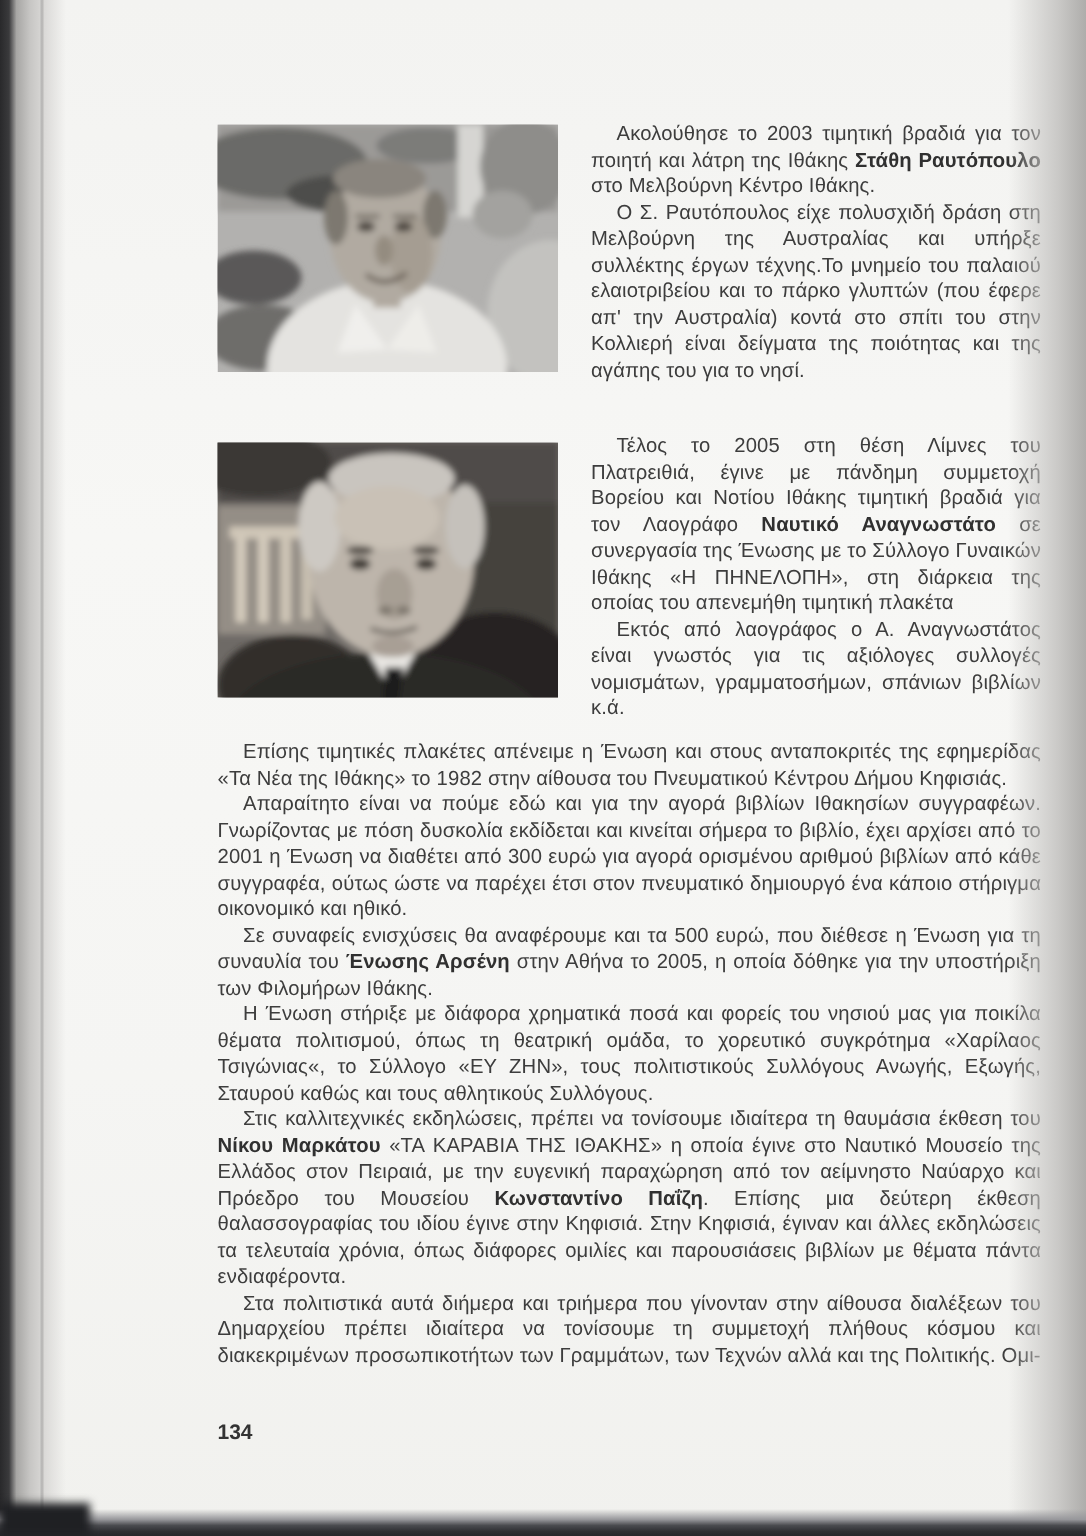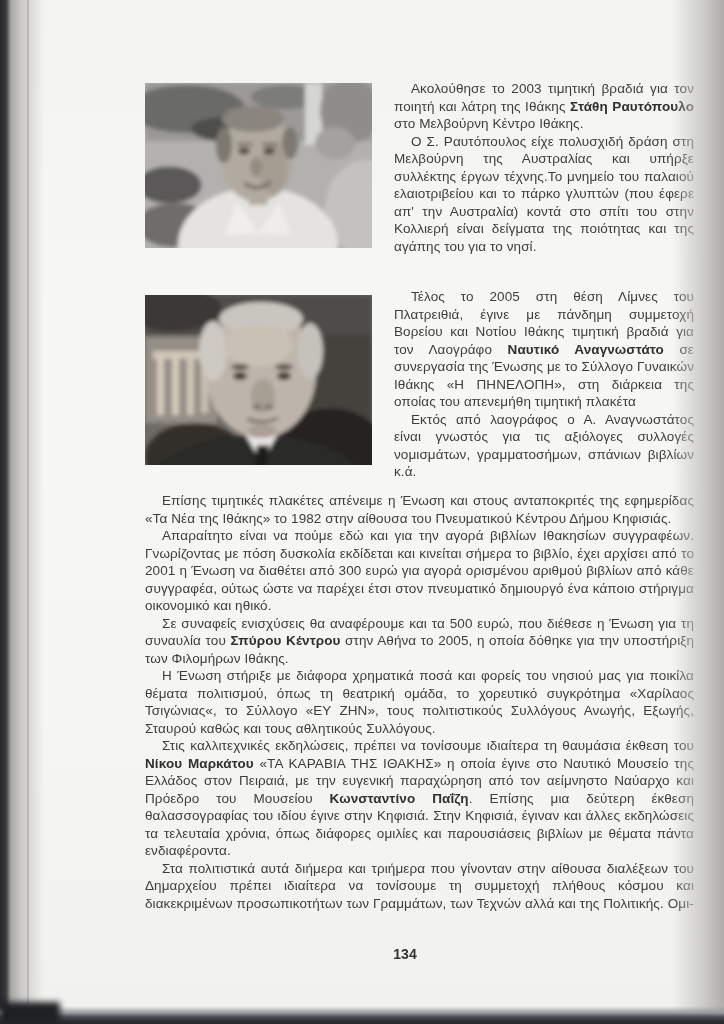--- a/index.html
+++ b/index.html
@@ -24,21 +24,21 @@
   .photo-frame{flex:none;width:227px;margin-right:22px;}
   .row1 .photo-frame{margin-top:3px;height:165px;}
   .row2 .photo-frame{margin-top:7px;height:170px;}
   .photo-frame svg{display:block;width:100%;height:100%;}
   .col-text{flex:1;min-width:0;}
   .body-text{position:absolute;top:492px;left:145px;width:549px;}
   p.scan-p{margin:0;text-indent:17px;text-align:justify;
       font-size:13.5px;line-height:17.5px;color:#3d3d3d;
       letter-spacing:0.1px;}
   p.scan-p .bold{font-weight:bold;color:#303030;}
-  .page-number{position:absolute;top:946px;left:145px;width:520px;text-align:center;
+  .page-number{position:absolute;top:946px;left:145px;width:520px;
       font-size:14px;font-weight:bold;color:#333;}
 </style>
 </head>
 <body>
 
 <div class="scan">
 
   <section class="row row1">
     <figure class="photo-frame" style="margin:3px 22px 0 0;">
       <svg viewBox="0 0 227 165" preserveAspectRatio="none">
@@ -127,21 +127,21 @@
     </figure>
     <div class="col-text">
       <p class="scan-p"><span>Τέλος το 2005 στη θέση Λίμνες του Πλατρειθιά, έγινε με πάνδημη συμμετοχή Βορείου και Νοτίου Ιθάκης τιμητική βραδιά για τον Λαογράφο </span><span class="bold">Ναυτικό Αναγνωστάτο</span><span> σε συνεργασία της Ένωσης με το Σύλλογο Γυναικών Ιθάκης «Η ΠΗΝΕΛΟΠΗ», στη διάρκεια της οποίας του απενεμήθη τιμητική πλακέτα</span></p>
       <p class="scan-p"><span>Εκτός από λαογράφος ο Α. Αναγνωστάτος είναι γνωστός για τις αξιόλογες συλλογές νομισμάτων, γραμματοσήμων, σπάνιων βιβλίων κ.ά.</span></p>
     </div>
   </section>
 
   <section class="body-text">
     <p class="scan-p"><span>Επίσης τιμητικές πλακέτες απένειμε η Ένωση και στους ανταποκριτές της εφημερίδας «Τα Νέα της Ιθάκης» το 1982 στην αίθουσα του Πνευματικού Κέντρου Δήμου Κηφισιάς.</span></p>
     <p class="scan-p"><span>Απαραίτητο είναι να πούμε εδώ και για την αγορά βιβλίων Ιθακησίων συγγραφέων. Γνωρίζοντας με πόση δυσκολία εκδίδεται και κινείται σήμερα το βιβλίο, έχει αρχίσει από το 2001 η Ένωση να διαθέτει από 300 ευρώ για αγορά ορισμένου αριθμού βιβλίων από κάθε συγγραφέα, ούτως ώστε να παρέχει έτσι στον πνευματικό δημιουργό ένα κάποιο στήριγμα οικονομικό και ηθικό.</span></p>
-    <p class="scan-p"><span>Σε συναφείς ενισχύσεις θα αναφέρουμε και τα 500 ευρώ, που διέθεσε η Ένωση για τη συναυλία του </span><span class="bold">Σπύρου Κέντρου</span><span> στην Αθήνα το 2005, η οποία δόθηκε για την υποστήριξη των Φιλομήρων Ιθάκης.</span></p>
+    <p class="scan-p"><span>Σε συναφείς ενισχύσεις θα αναφέρουμε και τα 500 ευρώ, που διέθεσε η Ένωση για τη συναυλία του </span><span class="bold">Ένωσης Αρσένη</span><span> στην Αθήνα το 2005, η οποία δόθηκε για την υποστήριξη των Φιλομήρων Ιθάκης.</span></p>
     <p class="scan-p"><span>Η Ένωση στήριξε με διάφορα χρηματικά ποσά και φορείς του νησιού μας για ποικίλα θέματα πολιτισμού, όπως τη θεατρική ομάδα, το χορευτικό συγκρότημα «Χαρίλαος Τσιγώνιας«, το Σύλλογο «ΕΥ ΖΗΝ», τους πολιτιστικούς Συλλόγους Ανωγής, Εξωγής, Σταυρού καθώς και τους αθλητικούς Συλλόγους.</span></p>
     <p class="scan-p"><span>Στις καλλιτεχνικές εκδηλώσεις, πρέπει να τονίσουμε ιδιαίτερα τη θαυμάσια έκθεση του </span><span class="bold">Νίκου Μαρκάτου</span><span> «ΤΑ ΚΑΡΑΒΙΑ ΤΗΣ ΙΘΑΚΗΣ» η οποία έγινε στο Ναυτικό Μουσείο της Ελλάδος στον Πειραιά, με την ευγενική παραχώρηση από τον αείμνηστο Ναύαρχο και Πρόεδρο του Μουσείου </span><span class="bold">Κωνσταντίνο Παΐζη</span><span>. Επίσης μια δεύτερη έκθεση θαλασσογραφίας του ιδίου έγινε στην Κηφισιά. Στην Κηφισιά, έγιναν και άλλες εκδηλώσεις τα τελευταία χρόνια, όπως διάφορες ομιλίες και παρουσιάσεις βιβλίων με θέματα πάντα ενδιαφέροντα.</span></p>
     <p class="scan-p"><span>Στα πολιτιστικά αυτά διήμερα και τριήμερα που γίνονταν στην αίθουσα διαλέξεων του Δημαρχείου πρέπει ιδιαίτερα να τονίσουμε τη συμμετοχή πλήθους κόσμου και διακεκριμένων προσωπικοτήτων των Γραμμάτων, των Τεχνών αλλά και της Πολιτικής. Ομι-</span></p>
   </section>
 
   <div class="page-number">134</div>
 
   <div class="edge-left"></div>
   <div class="crease-line"></div>
   <div class="edge-right"></div>

